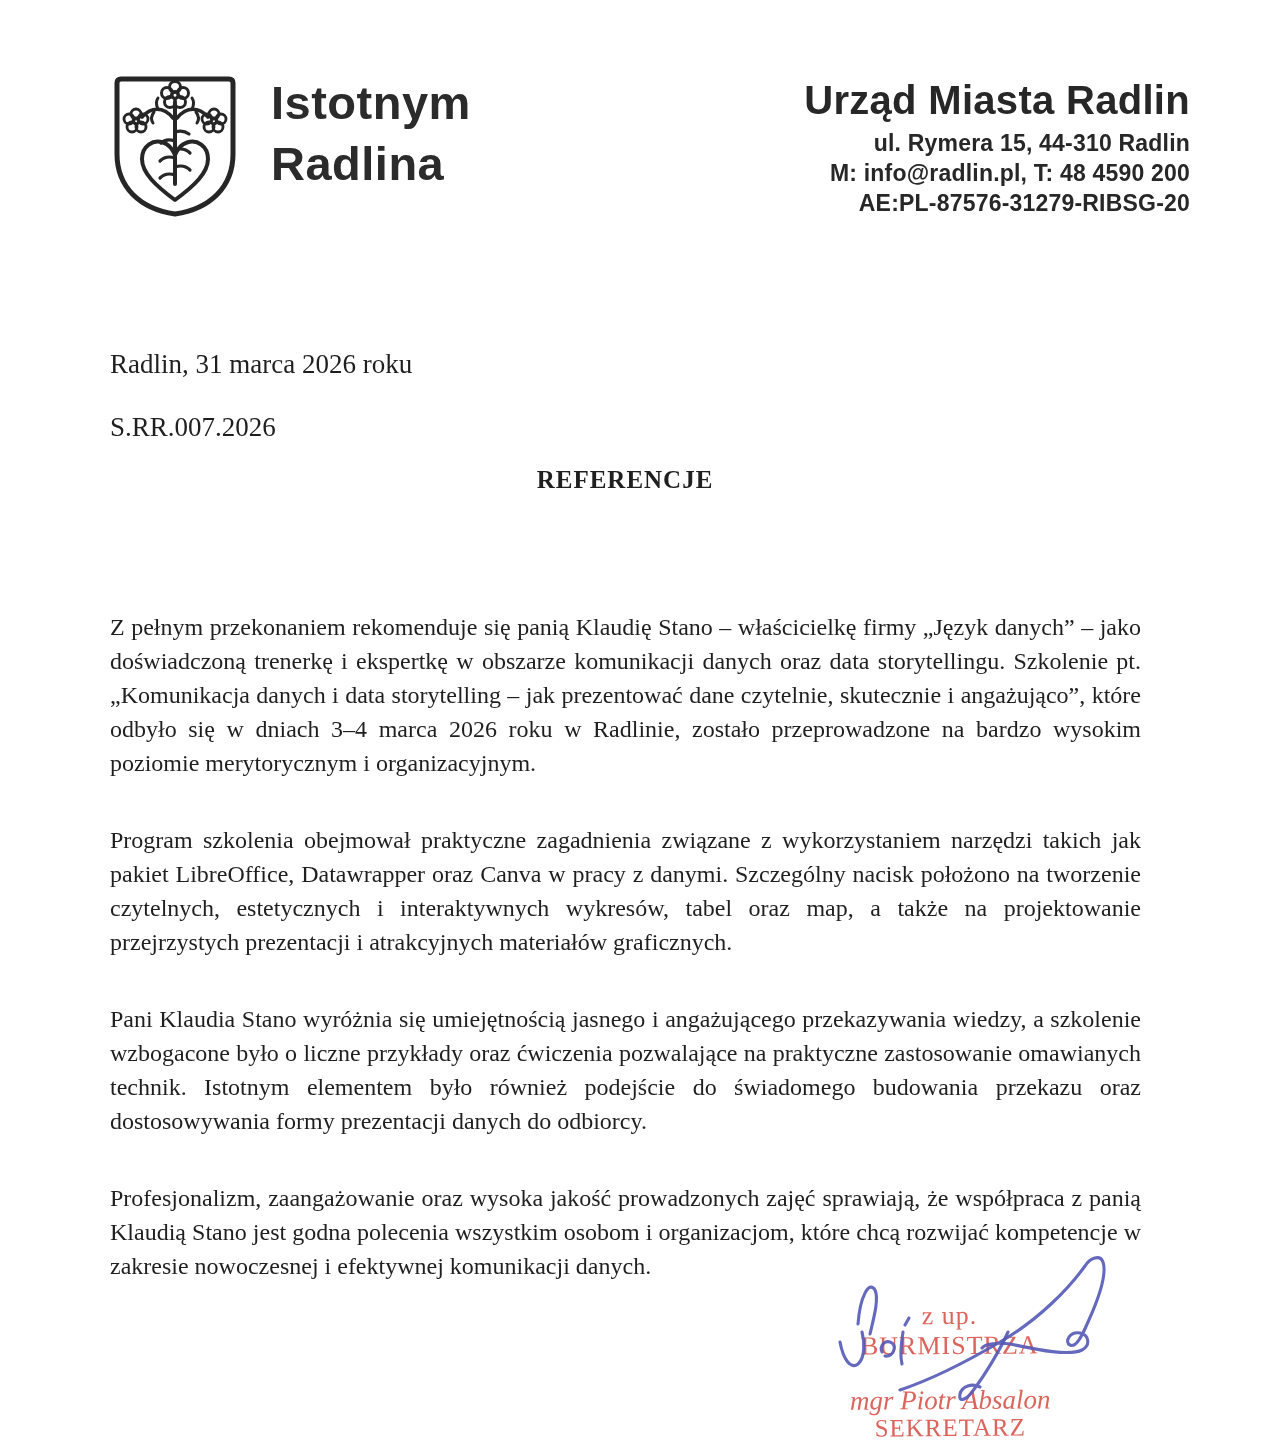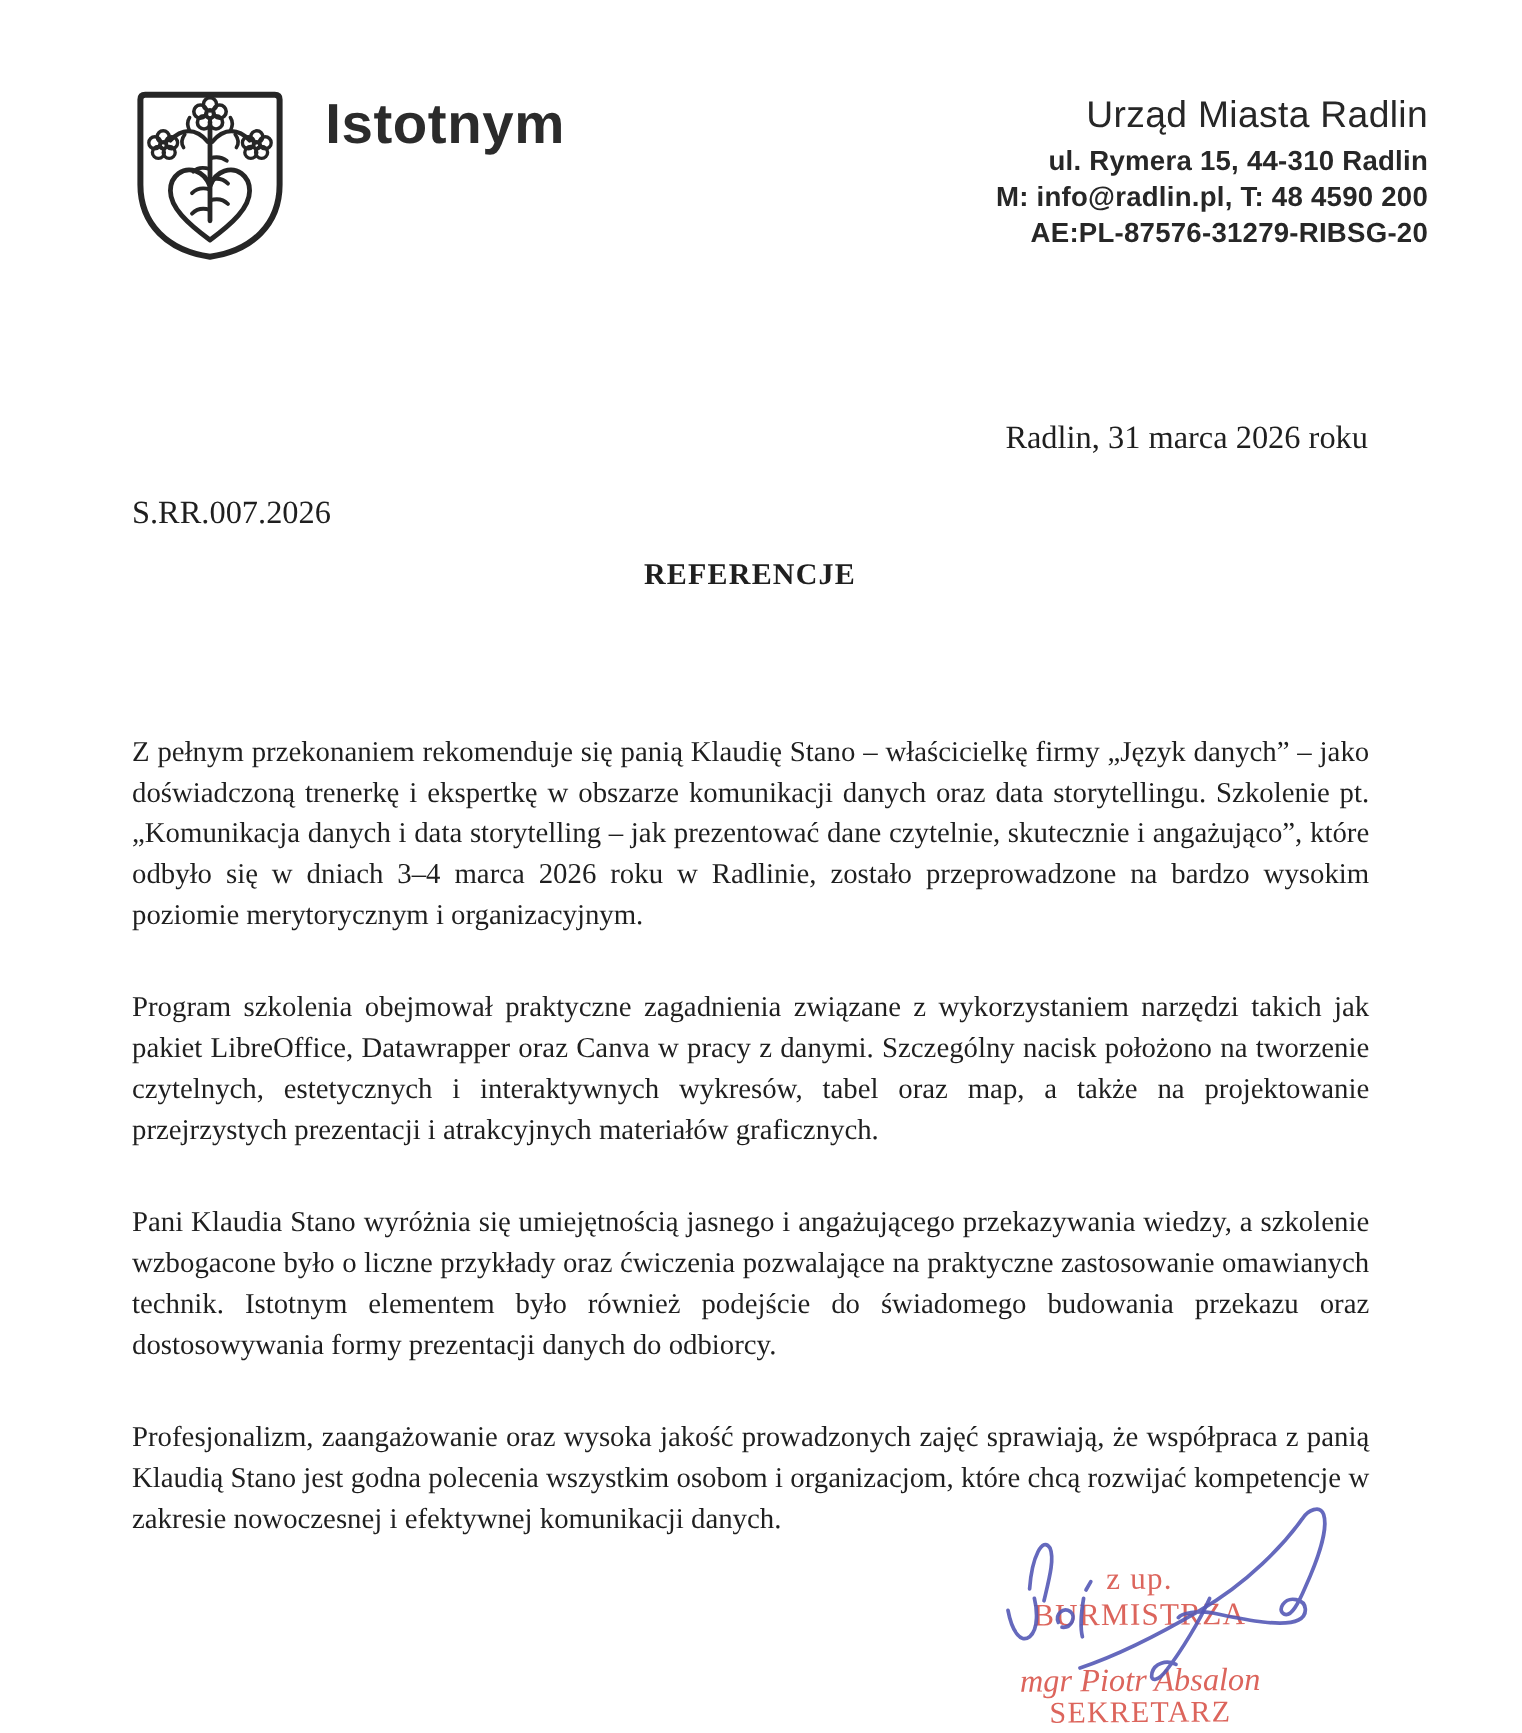--- a/index.html
+++ b/index.html
@@ -25,26 +25,26 @@
     font-family:"Liberation Sans", sans-serif;
     font-weight:700;font-size:47px;line-height:61px;
     color:var(--heading-color);letter-spacing:0.5px;
   }
   .contact{
     position:absolute;top:78px;right:78px;
     text-align:right;
     font-family:"Liberation Sans", sans-serif;
     color:#272727;
   }
-  .contact .name{font-size:31px;font-weight:400;letter-spacing:0.3px;margin-bottom:5px;}
+  .contact .name{font-size:40px;font-weight:700;letter-spacing:0.3px;margin-bottom:5px;}
   .contact .line{font-size:23px;font-weight:600;line-height:30px;letter-spacing:0.2px;}
   
   .date-line{
     position:absolute;left:110px;top:349px;width:1030px;
-    text-align:right;font-size:27px;
+    font-size:27px;
   }
   .ref-number{
     position:absolute;left:110px;top:412px;
     font-size:27px;
   }
   .letter-title{
     position:absolute;left:110px;top:466px;width:1030px;
     text-align:center;font-size:25px;font-weight:700;letter-spacing:1px;
   }
   
@@ -136,20 +136,21 @@
         <circle cx="97" cy="53" r="5"></circle>
           <circle cx="106" cy="53" r="5"></circle>
         <circle cx="109" cy="45" r="5"></circle>
           <circle cx="102" cy="47" r="3"></circle>
       </g>
     </svg>
   </div>
 
   <div class="org-title">
     <div>Istotnym</div>
+    <div>Radlina</div>
   </div>
 
   <div class="contact">
     <div class="name">Urząd Miasta Radlin</div>
     <div class="line">ul. Rymera 15, 44-310 Radlin</div>
     <div class="line">M: info@radlin.pl, T: 48 4590 200</div>
     <div class="line">AE:PL-87576-31279-RIBSG-20</div>
   </div>
 
   <div class="date-line">Radlin, 31 marca 2026 roku</div>

